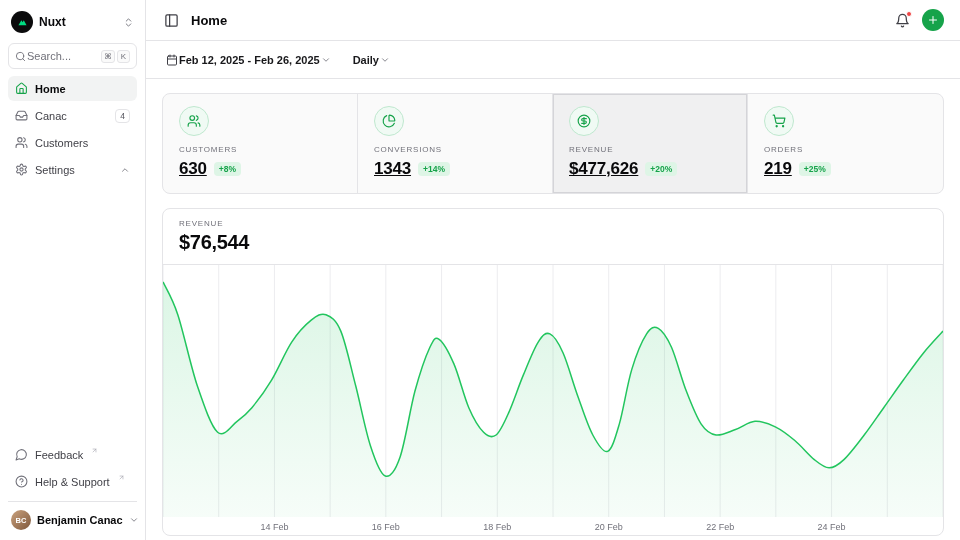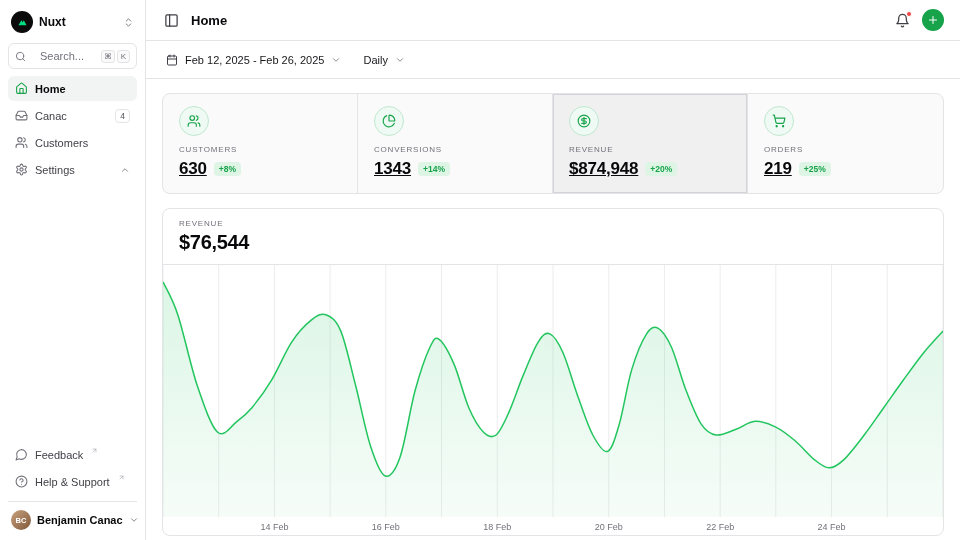--- a/index.html
+++ b/index.html
@@ -7,21 +7,21 @@
     font-family:"Liberation Sans","DejaVu Sans",sans-serif;color:#09090b;}
   .app{display:flex;width:100%;height:100%;}
   .ic{fill:none;stroke:currentColor;stroke-width:2;stroke-linecap:round;stroke-linejoin:round;display:block;}
 
   
   .sidebar{width:146px;min-width:146px;border-right:1px solid #e4e4e7;display:flex;flex-direction:column;padding:8px;}
   .ws{display:flex;align-items:center;gap:6px;padding:2px 3px;height:28px;border-radius:6px;cursor:pointer;}
   .logo{width:22px;height:22px;border-radius:50%;background:#0b0b0c;display:flex;align-items:center;justify-content:center;flex:none;}
   .ws-name{font-size:12px;font-weight:700;flex:1;}
   .ws-chev{color:#71717a;display:flex;}
-  .search{display:flex;align-items:center;gap:14px;height:26px;border:1px solid #e4e4e7;border-radius:6px;padding:0 6px;margin:7px 0;color:#71717a;cursor:text;background:#fff;}
+  .search{display:flex;align-items:center;gap:1px;height:26px;border:1px solid #e4e4e7;border-radius:6px;padding:0 6px;margin:7px 0;color:#71717a;cursor:text;background:#fff;}
   .search .ph{font-size:11px;flex:1;}
   .kbds{display:flex;gap:2px;}
   kbd{border:1px solid #e4e4e7;border-radius:3px;font-size:8px;min-width:13px;height:13px;display:inline-flex;align-items:center;justify-content:center;color:#71717a;background:#fafafa;font-family:inherit;padding:0 2px;}
   .nav{display:flex;flex-direction:column;gap:2px;}
   .nav-item{display:flex;align-items:center;gap:7px;height:25px;padding:0 7px;border-radius:6px;font-size:11px;color:#3f3f46;cursor:pointer;}
   .nav-item.active{background:#f2f3f3;color:#09090b;font-weight:600;}
   .nicon{color:#71717a;display:flex;flex:none;}
   .nav-item.active .nicon{color:#16a34a;}
   .nlabel{flex:1;white-space:nowrap;}
   .nbadge{border:1px solid #e4e4e7;border-radius:4px;font-size:8.5px;padding:1px 4px;color:#52525b;background:#fff;}
@@ -35,21 +35,21 @@
   .user-name{font-size:11px;font-weight:600;flex:1;white-space:nowrap;}
 
   
   .main{flex:1;display:flex;flex-direction:column;min-width:0;}
   .hdr{height:41px;border-bottom:1px solid #e4e4e7;display:flex;align-items:center;padding:0 16px;gap:10px;flex:none;}
   .hdr-title{font-size:13px;font-weight:700;}
   .icon-btn{color:#3f3f46;cursor:pointer;position:relative;display:flex;padding:2px;}
   .dot{position:absolute;top:0;right:0;width:6px;height:6px;border-radius:50%;background:#ef4444;border:1px solid #fff;}
   .plus-btn{width:22px;height:22px;border-radius:50%;background:#16a34a;color:#fff;display:flex;align-items:center;justify-content:center;cursor:pointer;flex:none;}
   .tbar{height:38px;border-bottom:1px solid #e4e4e7;display:flex;align-items:center;padding:0 14px;gap:10px;flex:none;}
-  .tbtn{display:flex;align-items:center;gap:7px;font-size:11px;font-weight:400;color:#18181b;cursor:pointer;padding:4px 6px;border-radius:6px;}
+  .tbtn{display:flex;align-items:center;gap:1px;font-size:11px;font-weight:700;color:#18181b;cursor:pointer;padding:4px 6px;border-radius:6px;}
   .tbtn .cicon{color:#3f3f46;display:flex;}
   .tbtn .chev{color:#71717a;display:flex;}
 
   .content{flex:1;padding:14px 16px 4px;display:flex;flex-direction:column;gap:14px;min-height:0;}
   .stats{display:grid;grid-template-columns:1fr 1fr 1fr 1fr;border:1px solid #e4e4e7;border-radius:8px;background:#fafafa;overflow:hidden;flex:none;}
   .stat{padding:12px 16px 14px;border-right:1px solid #e4e4e7;cursor:pointer;}
   .stat:last-child{border-right:none;}
   .stat.selected{background:#f0f0f1;box-shadow:inset 0 0 0 1px #d4d4d8;}
   .sicon{width:30px;height:30px;border-radius:50%;background:#f0faf4;border:1px solid #bfe8cf;color:#16a34a;display:flex;align-items:center;justify-content:center;}
   .slabel{font-size:8px;letter-spacing:.8px;color:#71717a;margin-top:9px;font-weight:500;}
@@ -287,21 +287,21 @@
         <div class="stat selected">
           <span class="sicon">
             <svg class="ic" width="14" height="14" viewBox="0 0 24 24">
                 <circle cx="12" cy="12" r="10"></circle>
                 <path d="M16 8h-6a2 2 0 1 0 0 4h4a2 2 0 1 1 0 4H8"></path>
                 <path d="M12 18V6"></path>
               </svg>
           </span>
           <div class="slabel">REVENUE</div>
           <div class="srow">
-            <span class="sval">$874,948</span>
+            <span class="sval">$477,626</span>
             <span class="sbadge">+20%</span>
           </div>
         </div>
 
         <div class="stat">
           <span class="sicon">
             <svg class="ic" width="14" height="14" viewBox="0 0 24 24">
                 <circle cx="8" cy="21" r="1"></circle>
                 <circle cx="19" cy="21" r="1"></circle>
                 <path d="M2.05 2.05h2l2.66 12.42a2 2 0 0 0 2 1.58h9.78a2 2 0 0 0 1.95-1.57l1.65-7.43H5.12"></path>

